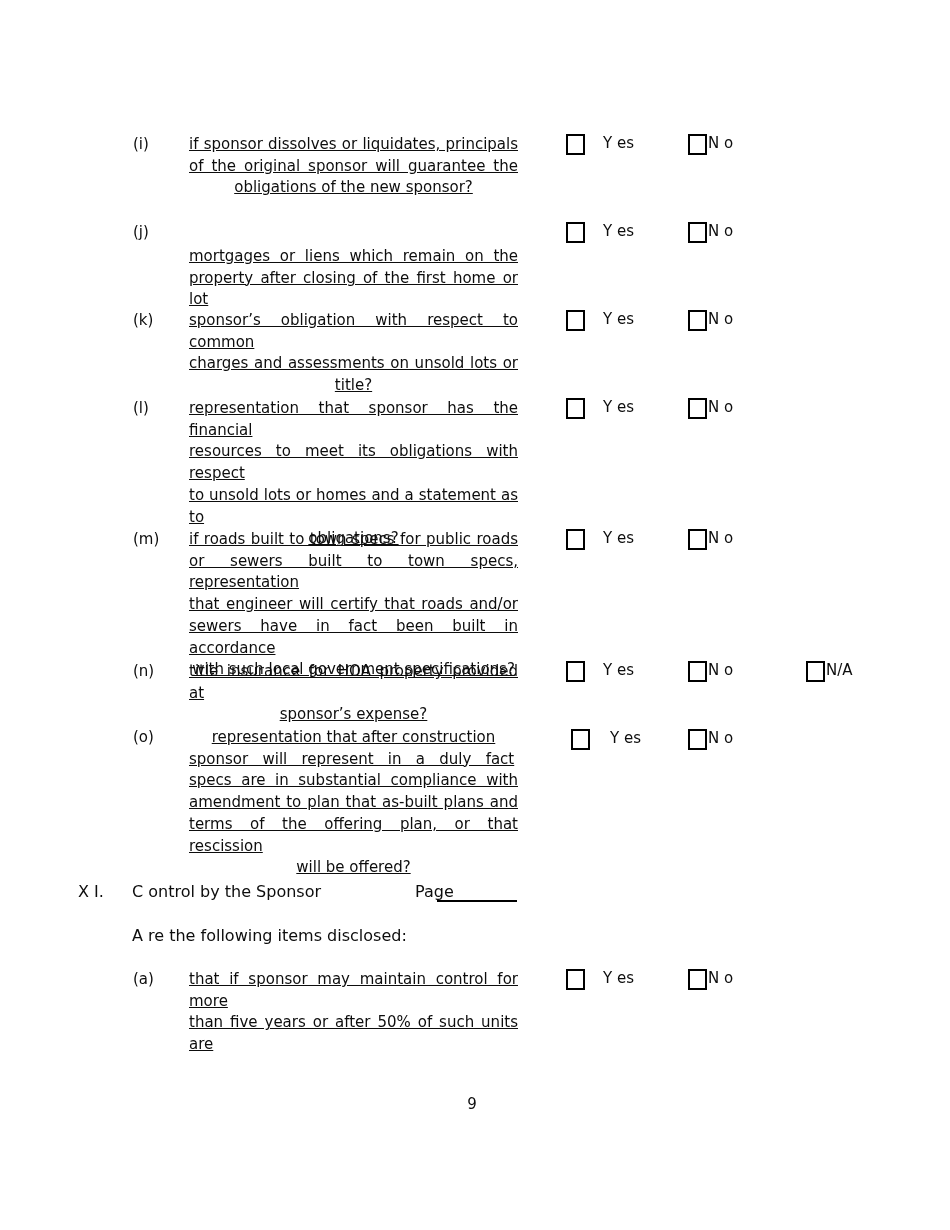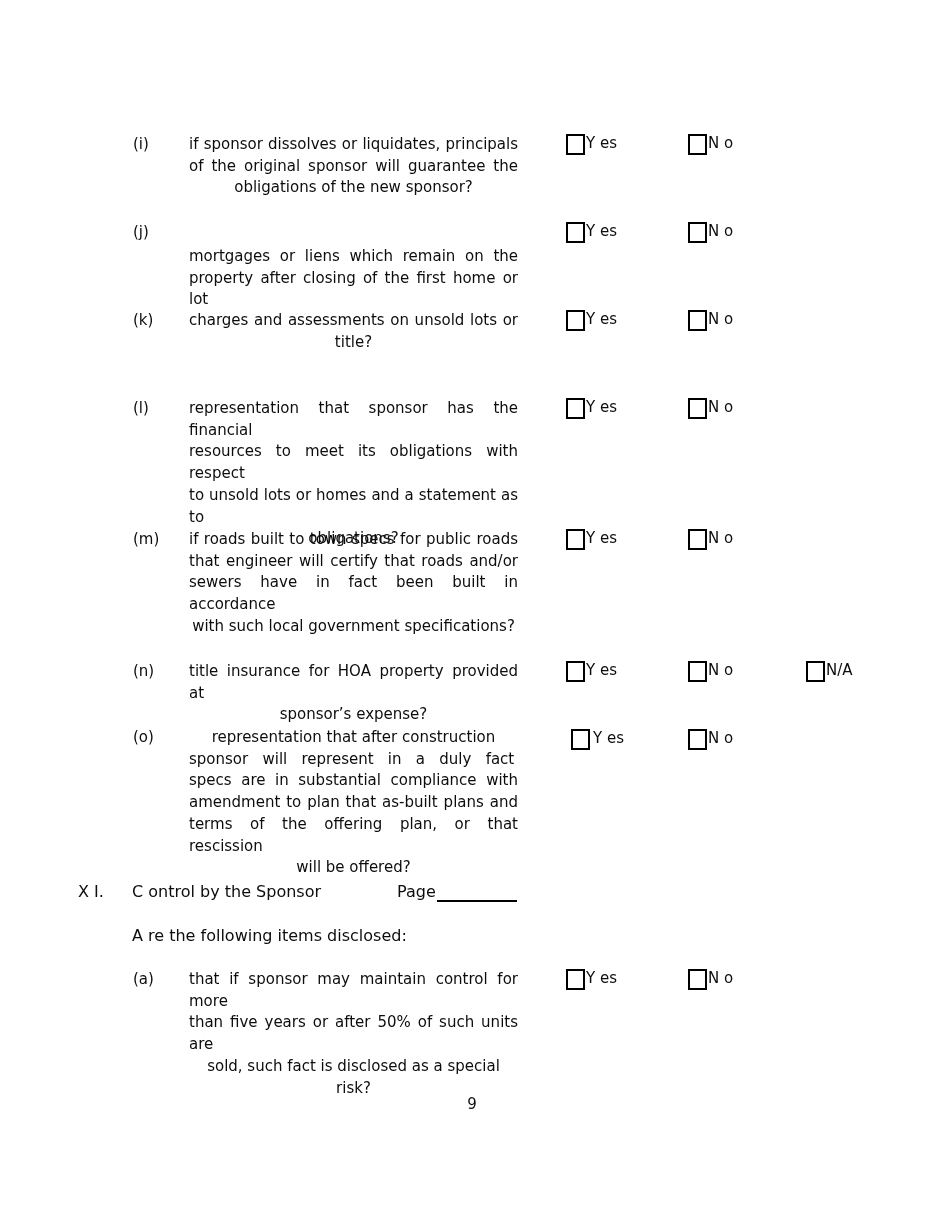--- a/index.html
+++ b/index.html
@@ -48,20 +48,21 @@
     text-align: justify;
     text-justify: inter-word;
     -webkit-hyphens: none;
     hyphens: none;
   }
   .qbody .lastline {
     text-align: center;
   }
   .qbody p {
     margin: 0;
+    text-decoration: underline;
   }
 
   
   .opts {
     position: absolute;
     top: 0;
     left: 0;
     width: 950px;
     height: 24px;
   }
@@ -81,21 +82,21 @@
     box-sizing: content-box;
     flex: 0 0 auto;
   }
   .optlabel {
     font-size: 15px;
     line-height: 19px;
     margin-left: 1px;
     display: inline-block;
   }
 
-  .opt-yes { left: 566px; }
+  .opt-yes { left: 566px; gap: 17px; }
   .opt-no  { left: 688px; }
   .opt-na  { left: 806px; }
 
   
   .opt-yes-shift { left: 571px; }
   .opt-yes-shift .optlabel { margin-left: 3px; }
 
   
   .section {
     position: absolute;
@@ -113,21 +114,21 @@
   .sec-title {
     position: absolute;
     left: 132px;
     top: 0;
     font-size: 16px;
     line-height: 22px;
     white-space: nowrap;
   }
   .sec-page-label {
     position: absolute;
-    left: 397px;
+    left: 415px;
     top: 0;
     font-size: 16px;
     line-height: 22px;
     white-space: nowrap;
   }
   .sec-page-rule {
     position: absolute;
     left: 437px;
     top: 19px;
     width: 80px;
@@ -194,20 +195,21 @@
       <div class="opt opt-no">
         <span class="cbox"></span>
         <span class="optlabel">N o</span>
       </div>
     </div>
   </div>
 
   <div class="qrow" style="top:310px;">
     <div class="qletter">(k)</div>
     <div class="qbody">
+      <p><span>sponsor’s obligation with respect to common</span></p>
       <p style="word-spacing: 0.877604px;"><span>charges and assessments on unsold lots or</span></p>
       <p class="lastline"><span>title?</span></p>
     </div>
     <div class="opts">
       <div class="opt opt-yes">
         <span class="cbox"></span>
         <span class="optlabel">Y es</span>
       </div>
       <div class="opt opt-no">
         <span class="cbox"></span>
@@ -233,20 +235,21 @@
         <span class="cbox"></span>
         <span class="optlabel">N o</span>
       </div>
     </div>
   </div>
 
   <div class="qrow" style="top:529px;">
     <div class="qletter">(m)</div>
     <div class="qbody">
       <p style="word-spacing: 0.599609px;"><span>if  roads built to town specs for public roads</span></p>
+      <p><span>or sewers built to town specs, representation</span></p>
       <p style="word-spacing: 1.73177px;"><span>that engineer will certify that roads and/or</span></p>
       <p><span>sewers have in fact been built in accordance</span></p>
       <p class="lastline"><span>with such local government specifications?</span></p>
     </div>
     <div class="opts">
       <div class="opt opt-yes">
         <span class="cbox"></span>
         <span class="optlabel">Y es</span>
       </div>
       <div class="opt opt-no">
@@ -309,21 +312,20 @@
 
   <div class="section" style="top:925px;">
     <div class="sec-sub">A re the following items disclosed:</div>
   </div>
 
   <div class="qrow" style="top:969px;">
     <div class="qletter">(a)</div>
     <div class="qbody">
       <p><span>that if sponsor may maintain control for more</span></p>
       <p><span>than five years or  after 50% of such units are</span></p>
-      <p class="lastline"><span>sold, such fact is disclosed as a special risk?</span></p>
     </div>
     <div class="opts">
       <div class="opt opt-yes">
         <span class="cbox"></span>
         <span class="optlabel">Y es</span>
       </div>
       <div class="opt opt-no">
         <span class="cbox"></span>
         <span class="optlabel">N o</span>
       </div>

